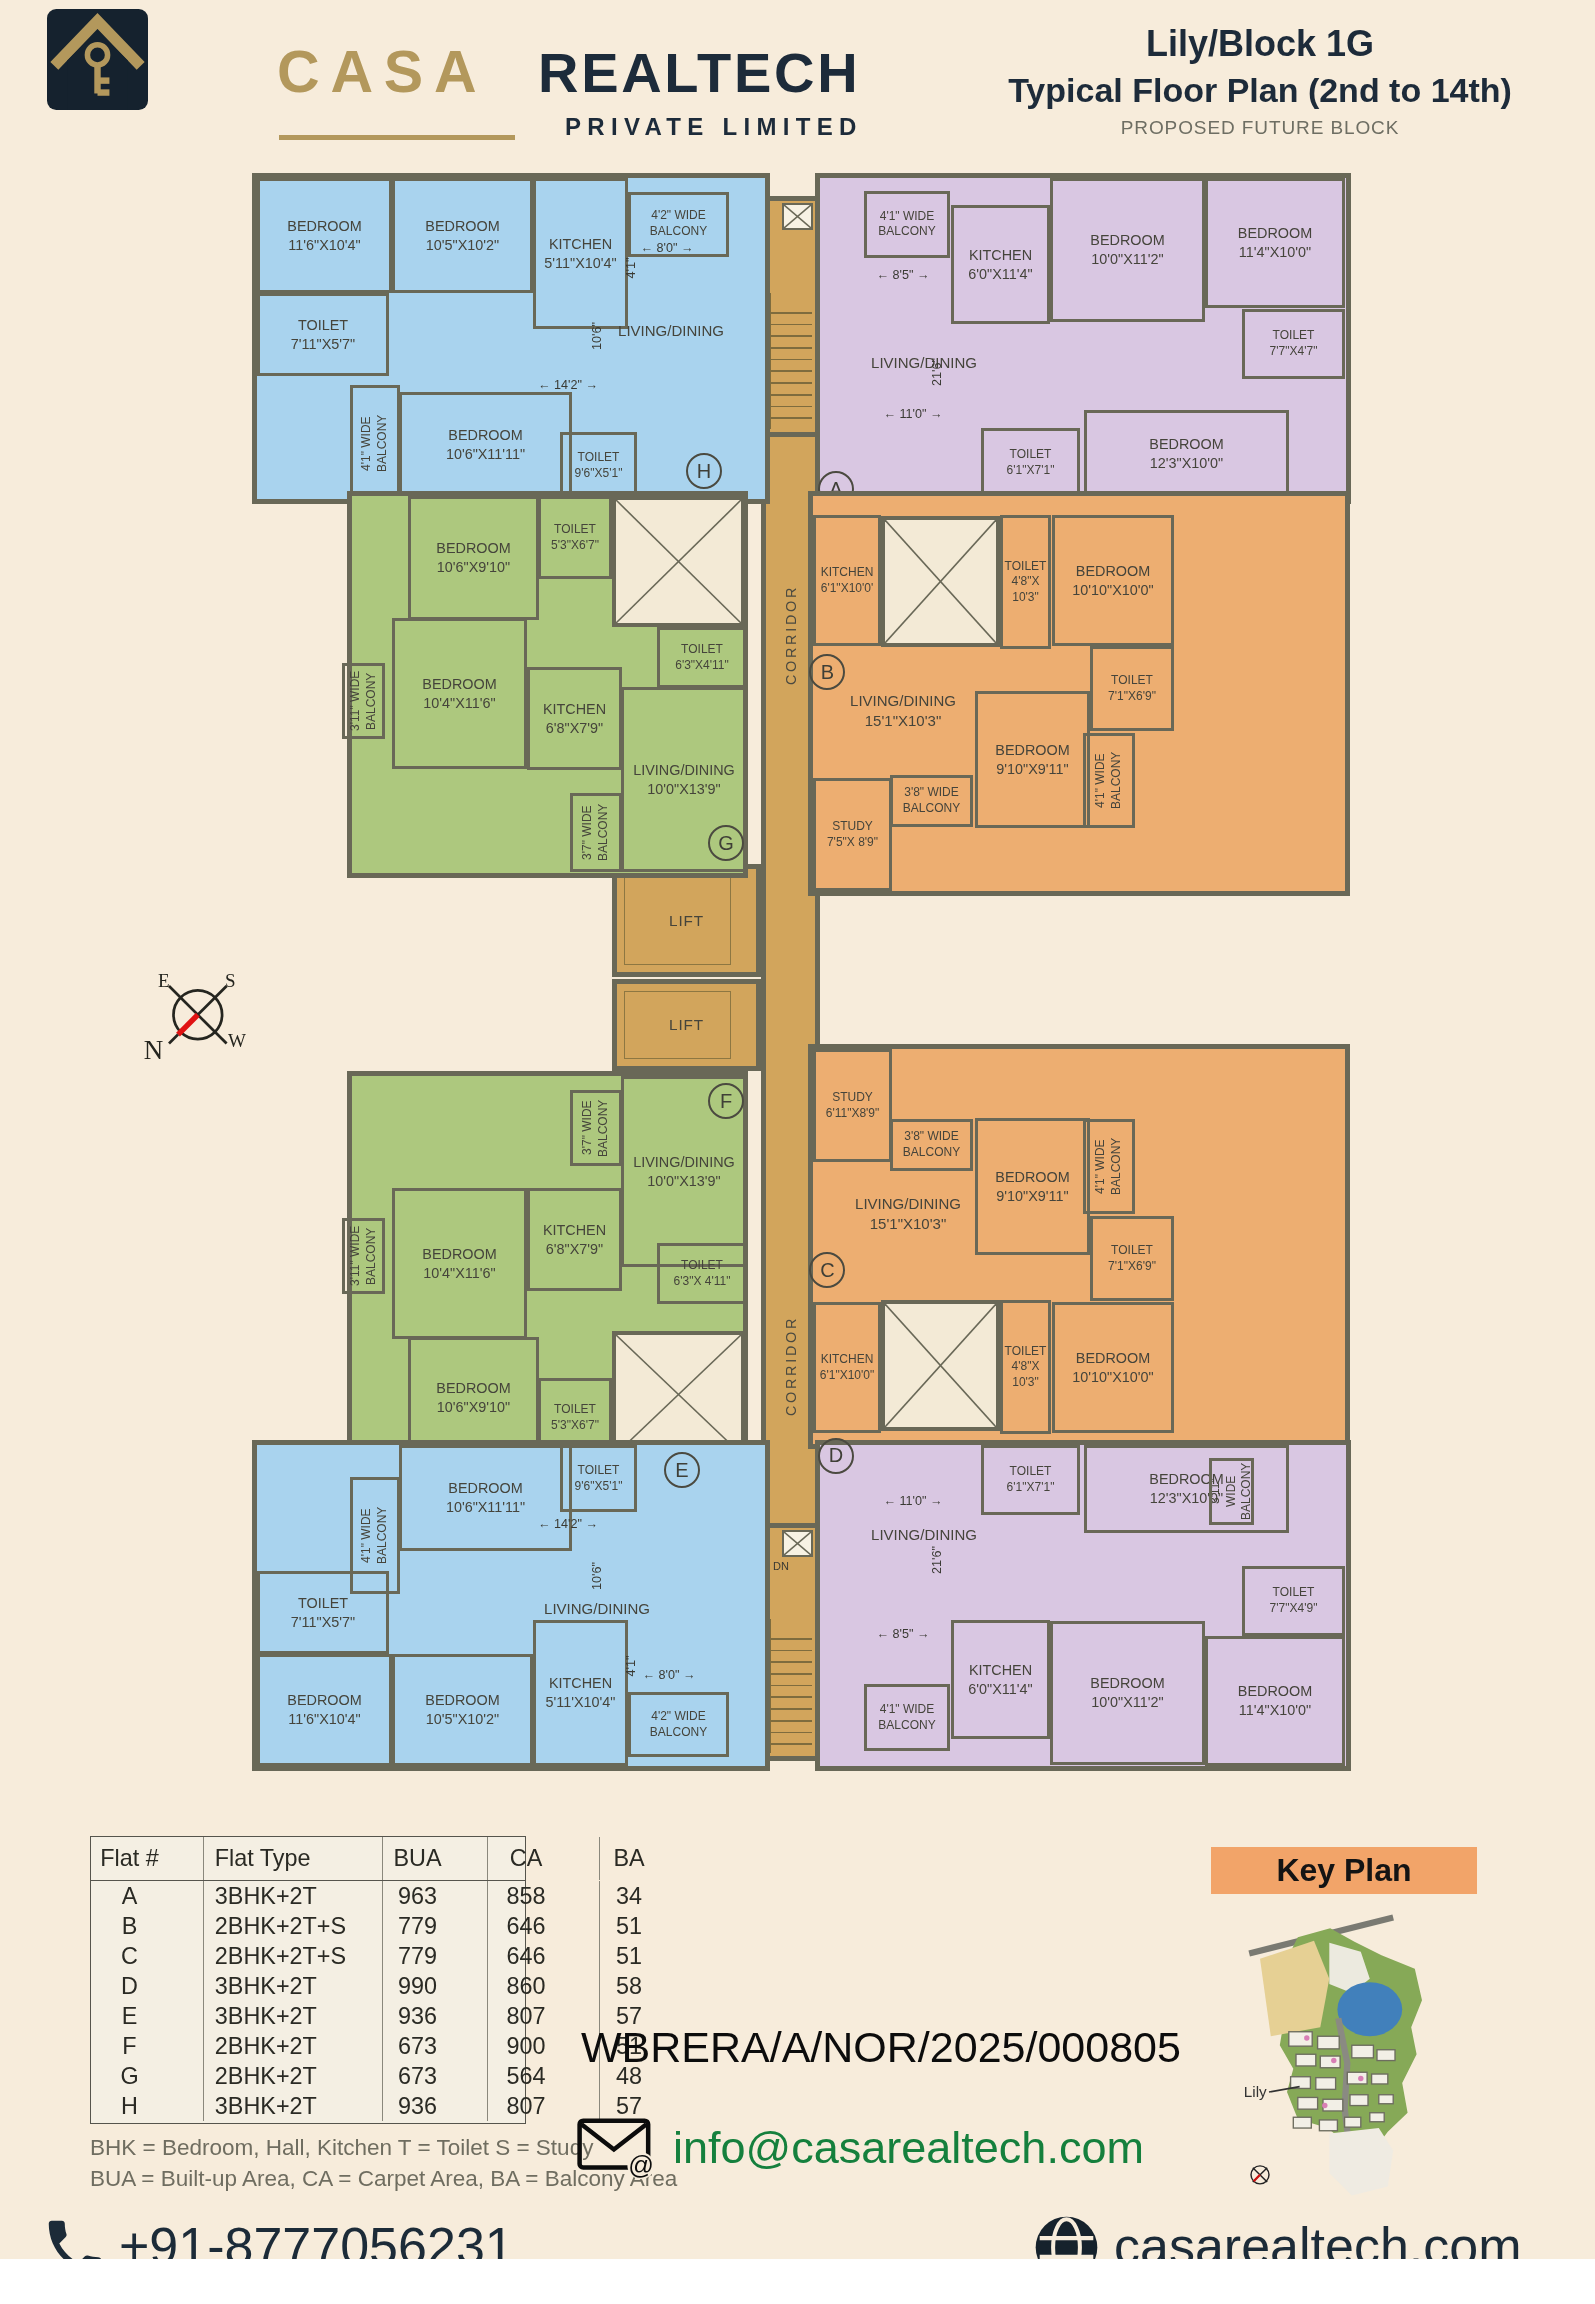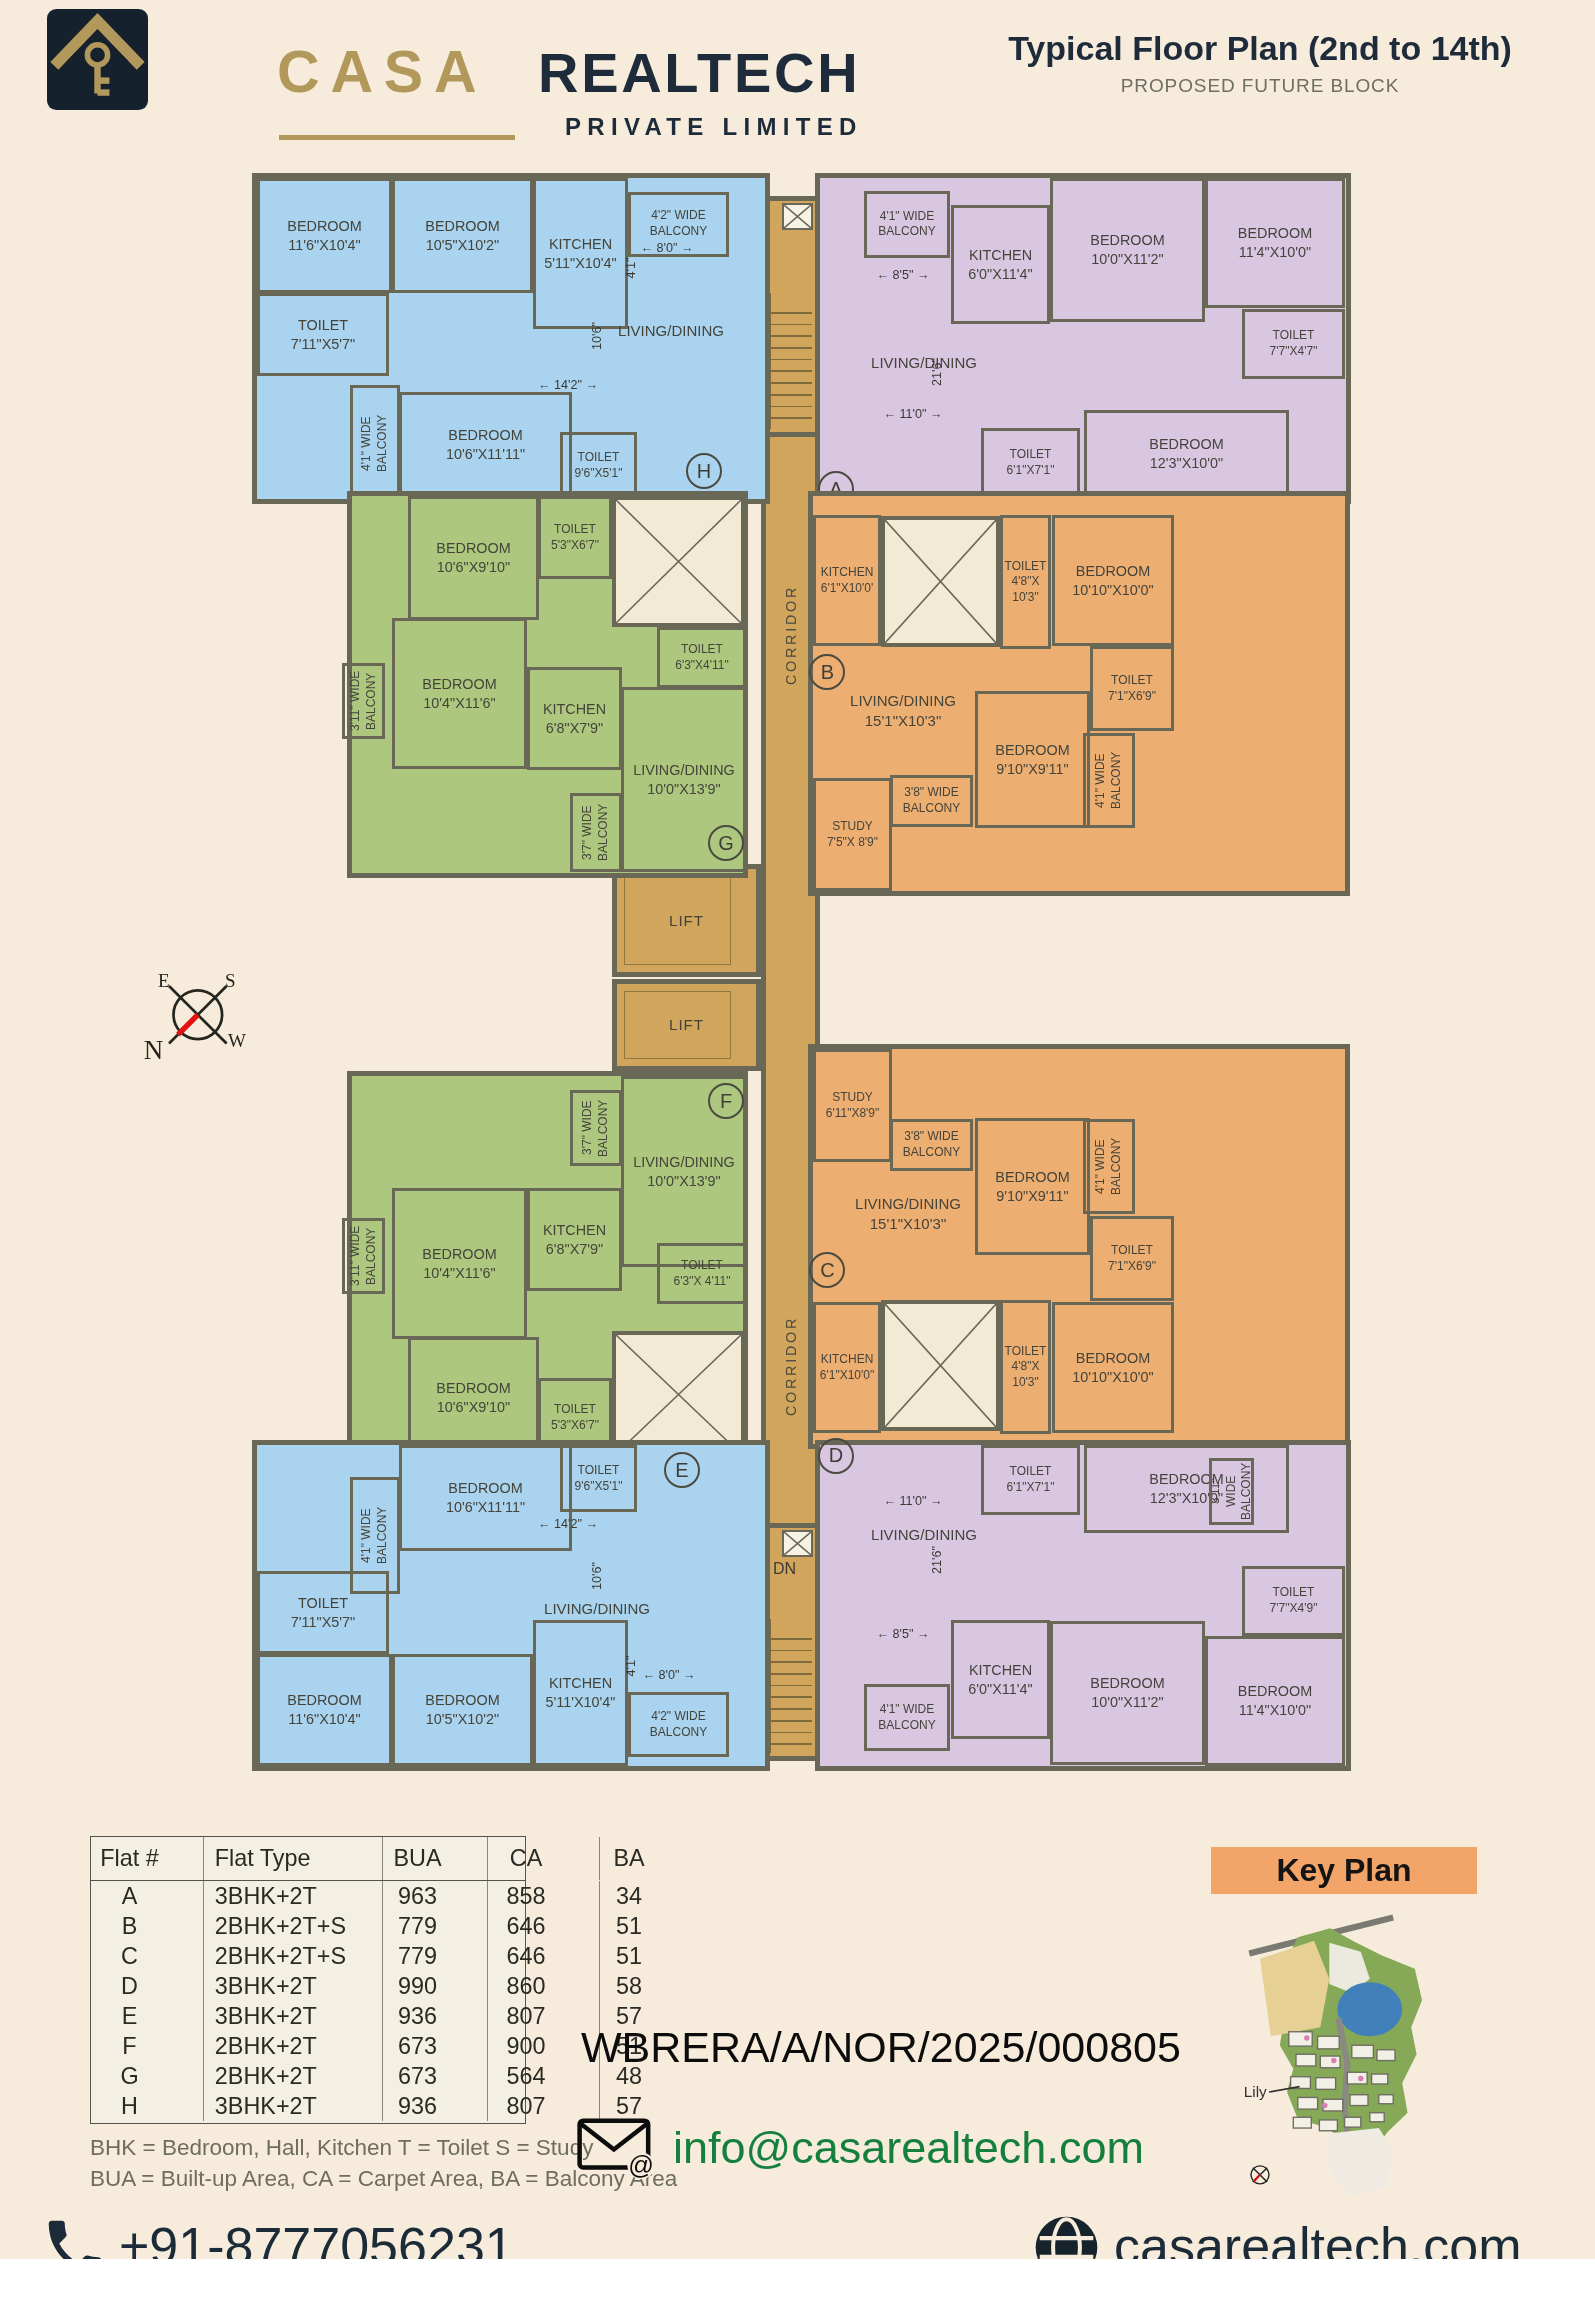--- a/index.html
+++ b/index.html
@@ -39,21 +39,21 @@
   .shaft{position:absolute;background:#f3ead6;border:4.5px solid #696857;box-sizing:border-box;}
   .xsvg{position:absolute;left:0;top:0;width:100%;height:100%;}
   .xsvg line{stroke:#696857;stroke-width:1.6;vector-effect:non-scaling-stroke;}
   .corridor{position:absolute;background:#d2a55c;border:5.4px solid #696857;box-sizing:border-box;}
   .corrlabel{position:absolute;left:50%;writing-mode:vertical-rl;transform:translate(-50%,-50%) rotate(180deg);
              font-size:14.4px;letter-spacing:2.7px;color:#4b4a40;}
   .stairs{position:absolute;background:#d2a55c;border:5.4px solid #696857;box-sizing:border-box;}
   .treads{position:absolute;left:2.7px;right:2.7px;bottom:2.7px;height:55%;
           background:repeating-linear-gradient(to bottom,transparent 0 10px,#7e6c3e 10px 11.7px);}
   .stair-div{position:absolute;left:50%;top:40%;bottom:2.7px;width:2.7px;background:#7e6c3e;}
-  .stair-txt{position:absolute;font-size:16px;color:#3a3a33;}
+  .stair-txt{position:absolute;font-size:11px;color:#3a3a33;}
   .stair-arrow{position:absolute;font-size:15.3px;color:#3a3a33;}
   .xbox{position:absolute;background:#f7f2e4;border:2.7px solid #696857;box-sizing:border-box;}
   .lift{position:absolute;background:#d2a55c;border:5.4px solid #696857;box-sizing:border-box;
         display:flex;align-items:center;justify-content:center;font-size:15.3px;color:#45443b;letter-spacing:0.9px;}
   .lift-inner{position:absolute;left:7.2px;top:7.2px;right:25px;bottom:7.2px;border:1.8px solid #8d7742;}
 
   
   .compass{position:absolute;left:142px;top:965px;width:117px;height:113px;font-family:"Liberation Serif",serif;color:#25251f;}
   .compass span{position:absolute;font-size:19px;}
 
@@ -92,20 +92,21 @@
     <circle cx="55" cy="50" r="11" stroke="#b3985c" stroke-width="6" fill="none"></circle>
     <line x1="55" y1="61" x2="55" y2="92" stroke="#b3985c" stroke-width="7"></line>
     <line x1="55" y1="78" x2="68" y2="78" stroke="#b3985c" stroke-width="7"></line>
     <line x1="55" y1="91" x2="68" y2="91" stroke="#b3985c" stroke-width="7"></line>
   </svg>
   <div class="brand-casa">CASA</div>
   <div class="brand-realtech">REALTECH</div>
   <div class="brand-line"></div>
   <div class="brand-sub">PRIVATE LIMITED</div>
   <div class="title-block">
+    <div class="title-1">Lily/Block 1G</div>
     <div class="title-2">Typical  Floor Plan (2nd to 14th)</div>
     <div class="title-3">PROPOSED FUTURE BLOCK</div>
   </div>
 
   <div class="corridor" style="left:761px;top:207px;width:59px;height:1377px;">
     <div class="corrlabel" style="top:423px;">CORRIDOR</div>
     <div class="corrlabel" style="top:1154px;">CORRIDOR</div>
   </div>
 
   <div class="stairs" style="left:716px;top:196px;width:104px;height:241px;">

